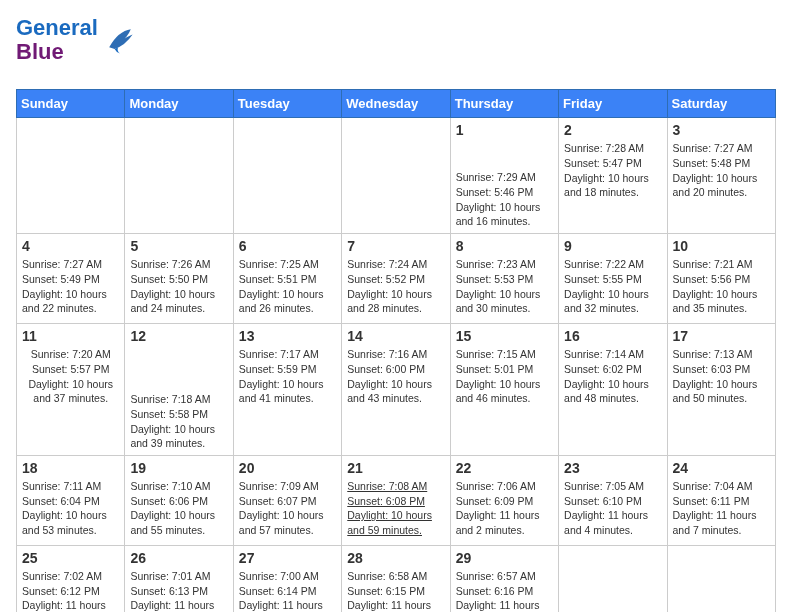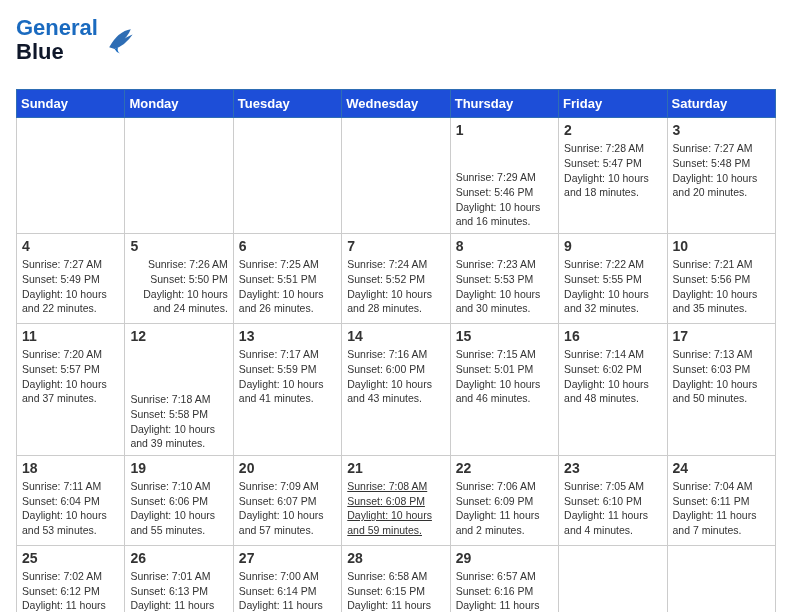--- a/index.html
+++ b/index.html
@@ -45,21 +45,21 @@
     .calendar-subtitle {
       font-size: 16px;
       color: #555;
     }
     table {
       width: 100%;
       border-collapse: collapse;
       table-layout: fixed;
     }
     th {
-      background-color: #1d4ed8;
+      background-color: #3b82f6;
       color: #fff;
       font-size: 13px;
       font-weight: bold;
       padding: 6px 4px;
       text-align: left;
       border: 1px solid #2e6db4;
     }
     td {
       border: 1px solid #ccc;
       vertical-align: top;
@@ -93,21 +93,21 @@
 </head>
 <body>
 
 <div class="header">
   <div class="logo">
     <div>
       <div class="logo-text">
         <span>General</span>
       </div>
       <div class="logo-text">
-        <span style="color:#0f172a;">Blue</span>
+        <span style="color:#701a75;">Blue</span>
       </div>
     </div>
     <svg class="logo-bird" viewBox="0 0 40 40">
       <path d="M8 28 Q18 10 32 8 Q28 18 20 22 Q28 16 34 14 Q26 26 14 30 Z" fill="#2e6db4"></path>
       <path d="M14 30 Q16 34 20 35 Q16 32 18 28 Z" fill="#1a6abf"></path>
     </svg>
   </div>
   <div class="title-block">
     <div class="calendar-title"></div>
     <div class="calendar-subtitle"></div>
@@ -157,21 +157,21 @@
       <tr class="week-row">
         <td>
           <div class="day-num">4</div>
           <div class="day-info" style="white-space: pre-line;">Sunrise: 7:27 AM
 Sunset: 5:49 PM
 Daylight: 10 hours
 and 22 minutes.</div>
         </td>
         <td>
           <div class="day-num">5</div>
-          <div class="day-info" style="white-space: pre-line; text-align: right;">Sunrise: 7:26 AM
+          <div class="day-info" style="white-space: pre-line;">Sunrise: 7:26 AM
 Sunset: 5:50 PM
 Daylight: 10 hours
 and 24 minutes.</div>
         </td>
         <td>
           <div class="day-num">6</div>
           <div class="day-info" style="white-space: pre-line;">Sunrise: 7:25 AM
 Sunset: 5:51 PM
 Daylight: 10 hours
 and 26 minutes.</div>
@@ -201,21 +201,21 @@
           <div class="day-num">10</div>
           <div class="day-info" style="white-space: pre-line;">Sunrise: 7:21 AM
 Sunset: 5:56 PM
 Daylight: 10 hours
 and 35 minutes.</div>
         </td>
       </tr>
       <tr class="week-row">
         <td>
           <div class="day-num">11</div>
-          <div class="day-info" style="white-space: pre-line;">Sunrise: 7:20 AM
+          <div class="day-info" style="white-space: pre-line; text-align: center;">Sunrise: 7:20 AM
 Sunset: 5:57 PM
 Daylight: 10 hours
 and 37 minutes.</div>
         </td>
         <td>
           <div class="day-num">12</div>
           <div class="day-info" style="white-space: pre-line; margin-top: 48px;">Sunrise: 7:18 AM
 Sunset: 5:58 PM
 Daylight: 10 hours
 and 39 minutes.</div>

